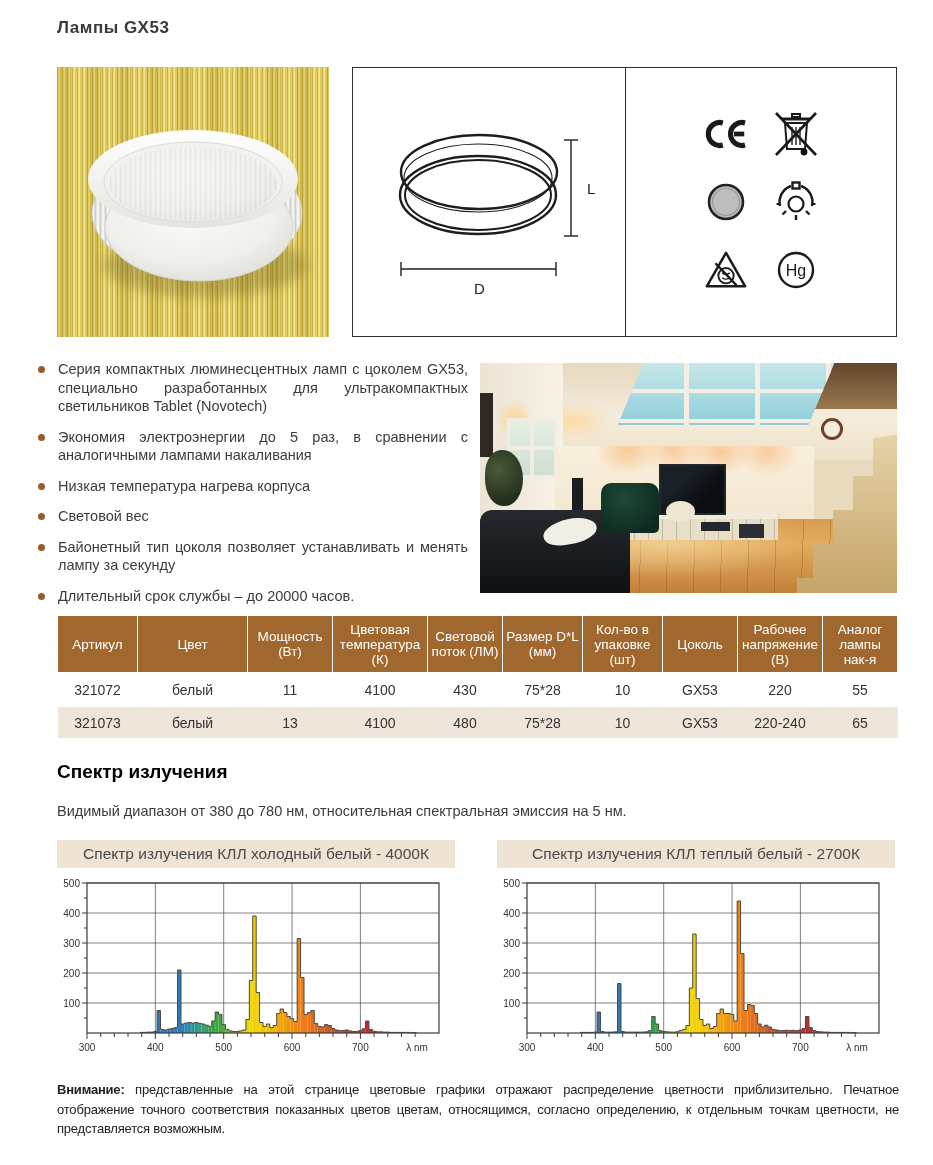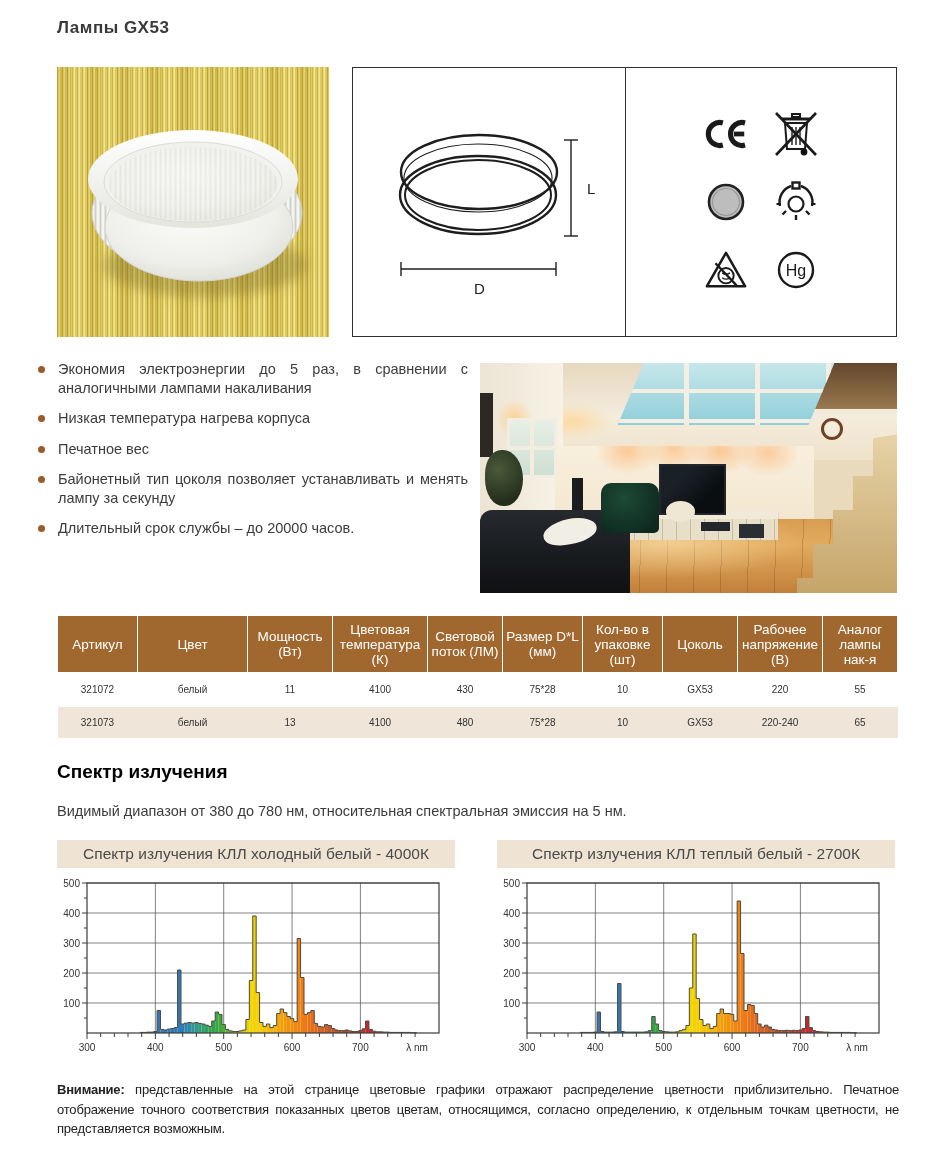--- a/index.html
+++ b/index.html
@@ -67,21 +67,21 @@
   .r-avbox1{left:53%;top:69%;width:7%;height:4%;background:#23262a;}
   .r-avbox2{left:62%;top:70%;width:6%;height:6%;background:#2b2e33;}
   .r-tv{left:43%;top:44%;width:16%;height:22%;background:linear-gradient(135deg,#1a2126 0 30%,#0a0e11 70%);border:2px solid #22272b;box-sizing:border-box;}
   .r-stairs{right:0;top:18%;width:24%;height:82%;background:linear-gradient(180deg,#ecdcb4,#c5a468);
       clip-path:polygon(100% 0,100% 100%,0 100%,0 92%,16% 92%,16% 74%,36% 74%,36% 56%,56% 56%,56% 38%,76% 38%,76% 18%,100% 16%);}
   .r-clock{right:13%;top:24%;width:22px;height:22px;border:3px solid #6e4226;border-radius:50%;background:#f4ecdc;box-sizing:border-box;}
 
   
   .spec-table{position:absolute;left:57px;top:615px;width:840px;border-collapse:collapse;table-layout:fixed;}
   .spec-table th{background:#a0682f;color:#fff;font-size:13.5px;font-weight:normal;text-align:center;vertical-align:middle;padding:5px 3px;height:46px;border:1px solid #fff;}
-  .spec-table td{font-size:10px;color:#333;text-align:center;vertical-align:middle;padding:0 2px;height:31px;border-top:2px solid #fff;}
+  .spec-table td{font-size:14px;color:#333;text-align:center;vertical-align:middle;padding:0 2px;height:31px;border-top:2px solid #fff;}
   .row-even td{background:#ffffff;}
   .row-odd td{background:#efe5d8;}
 
   
   .sec-title{position:absolute;left:57px;top:761px;font-size:19px;font-weight:bold;color:#000000;}
   .sec-sub{position:absolute;left:57px;top:803px;font-size:14.5px;color:#3c3c3c;}
   .chart-panel{position:absolute;width:398px;}
   .chart-panel.cold{left:57px;top:840px;}
   .chart-panel.warm{left:497px;top:840px;}
   .chart-titlebar{height:28px;background:#efe3d3;display:flex;align-items:center;justify-content:center;font-size:15.5px;color:#4a4a4a;}
@@ -221,29 +221,33 @@
           <circle cx="22" cy="22" r="17" fill="none" stroke="#1a1a1a" stroke-width="2.4"></circle>
           <text x="22" y="28" text-anchor="middle" font-family="Liberation Sans, sans-serif" font-size="16" fill="#1a1a1a" id="hgText">Hg</text>
         </svg>
       </div>
     </div>
   </div>
 
   <div class="features">
     <div class="feat">
         <span class="dot"></span>
+        <span class="ftxt">Серия компактных люминесцентных ламп с цоколем GX53, специально разработанных для ультракомпактных светильников Tablet (Novotech)</span>
+      </div>
+    <div class="feat">
+        <span class="dot"></span>
         <span class="ftxt">Экономия электроэнергии до 5 раз, в сравнении с аналогичными лампами накаливания</span>
       </div>
     <div class="feat">
         <span class="dot"></span>
         <span class="ftxt">Низкая температура нагрева корпуса</span>
       </div>
     <div class="feat">
         <span class="dot"></span>
-        <span class="ftxt">Печатное вес</span>
+        <span class="ftxt">Световой вес</span>
       </div>
     <div class="feat">
         <span class="dot"></span>
         <span class="ftxt">Байонетный тип цоколя позволяет устанавливать и менять лампу за секунду</span>
       </div>
     <div class="feat">
         <span class="dot"></span>
         <span class="ftxt">Длительный срок службы – до 20000 часов.</span>
       </div>
   </div>

